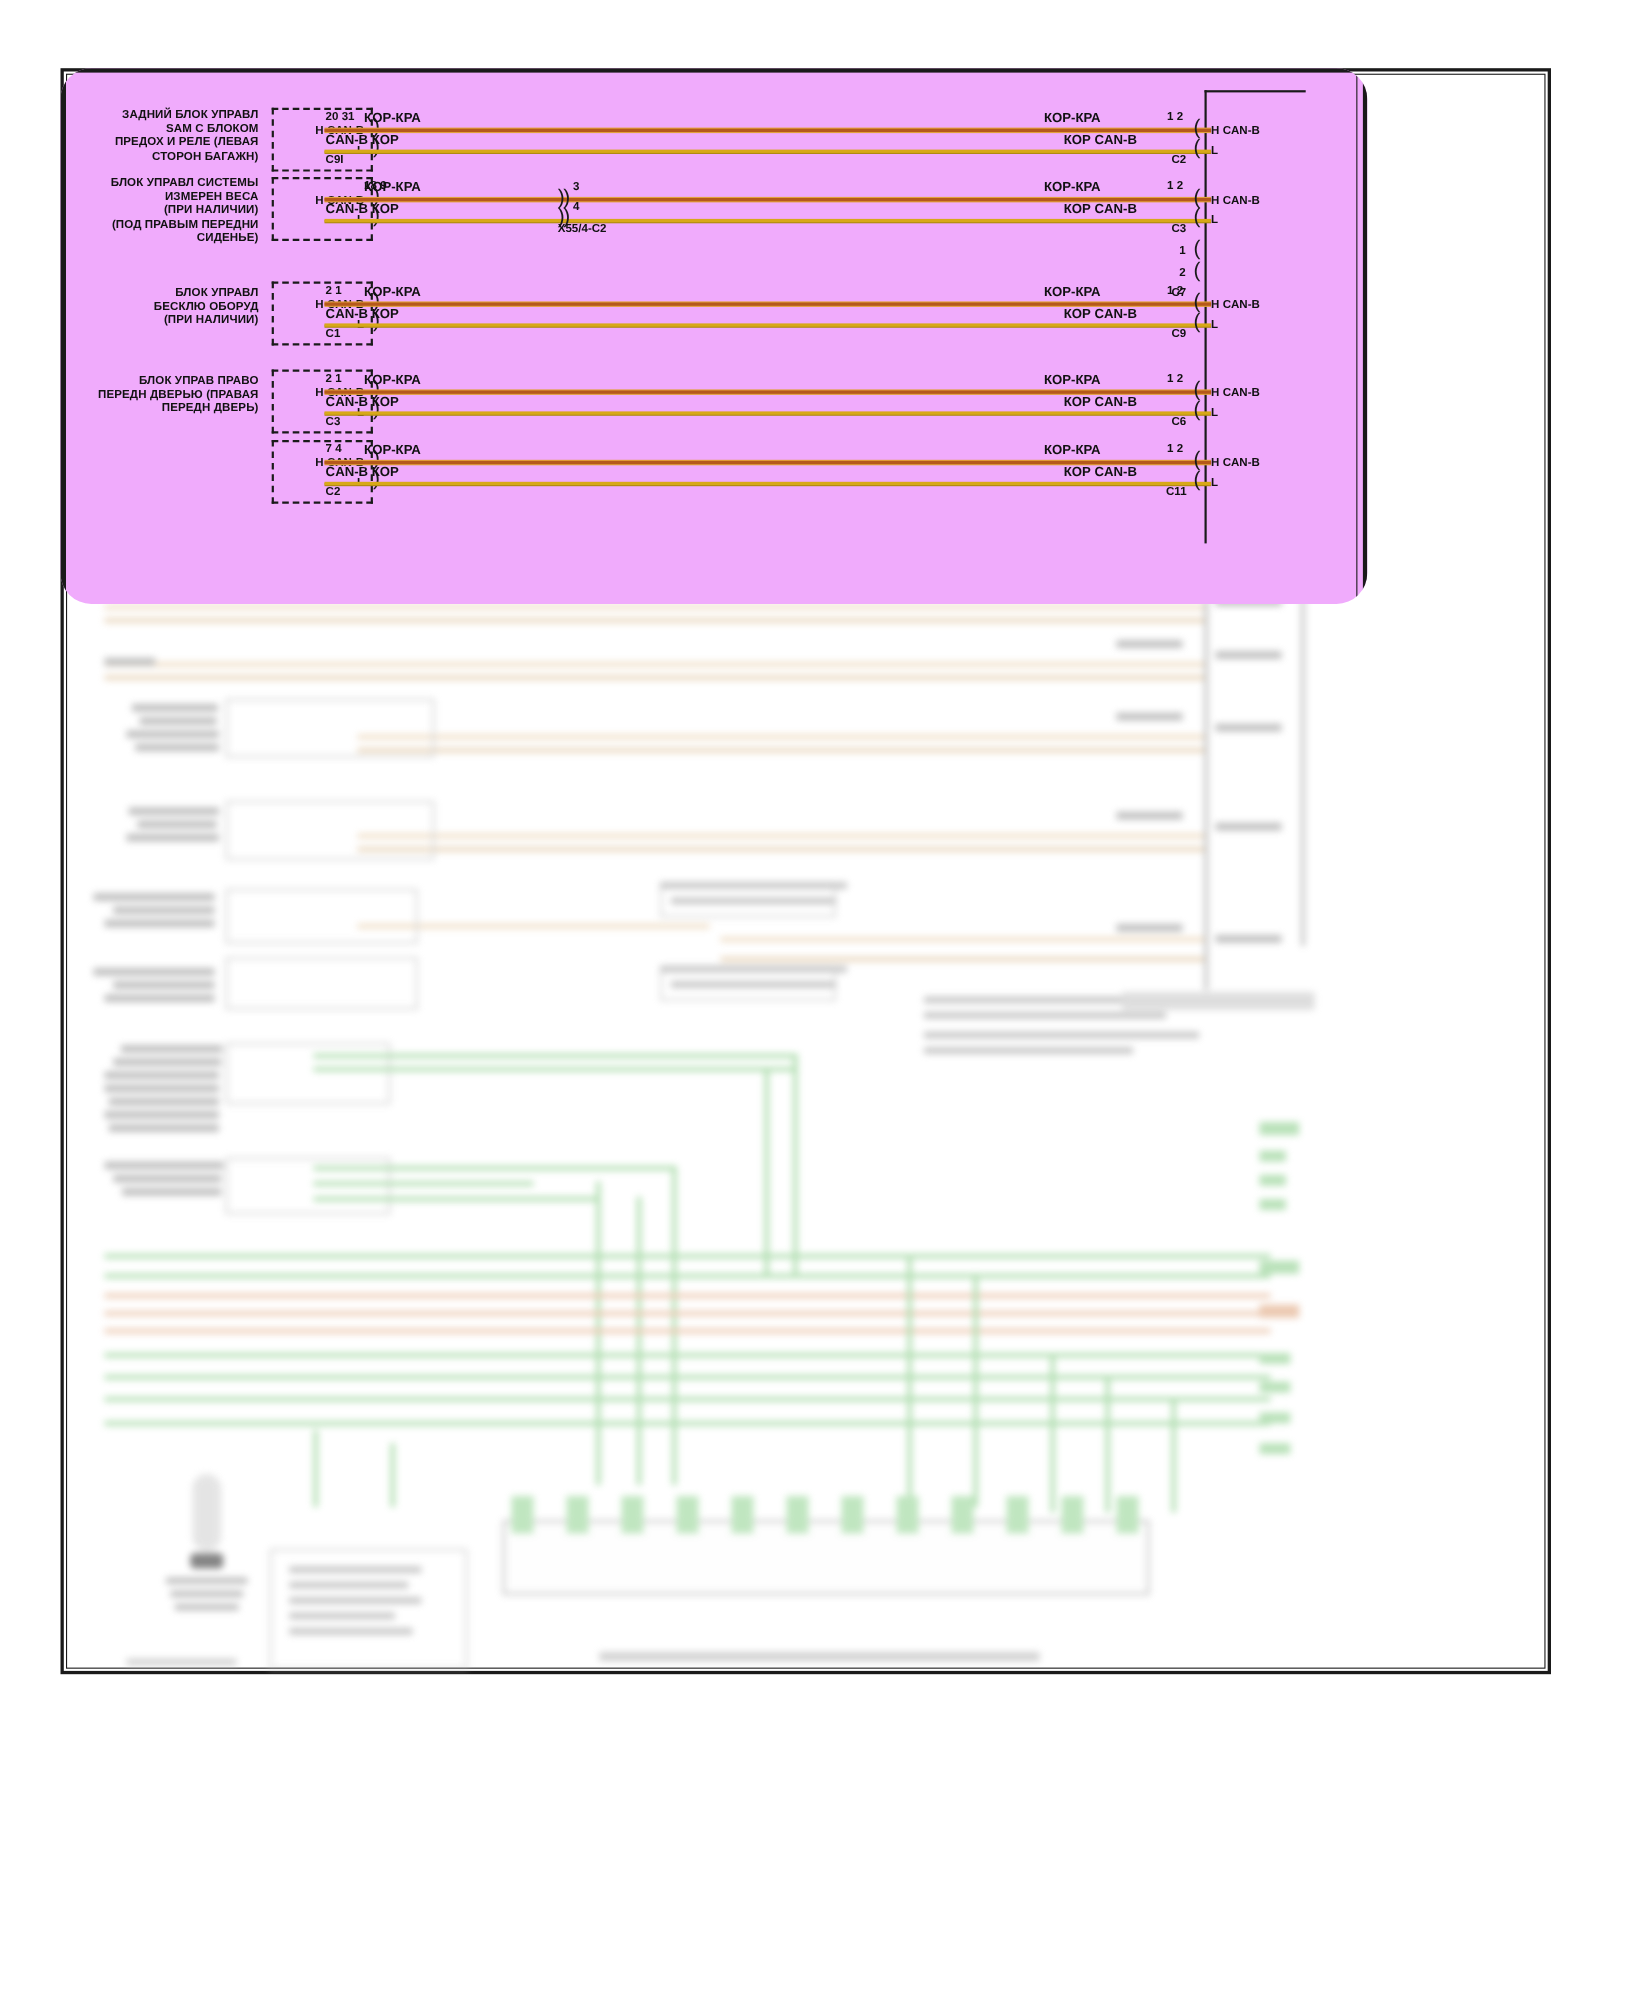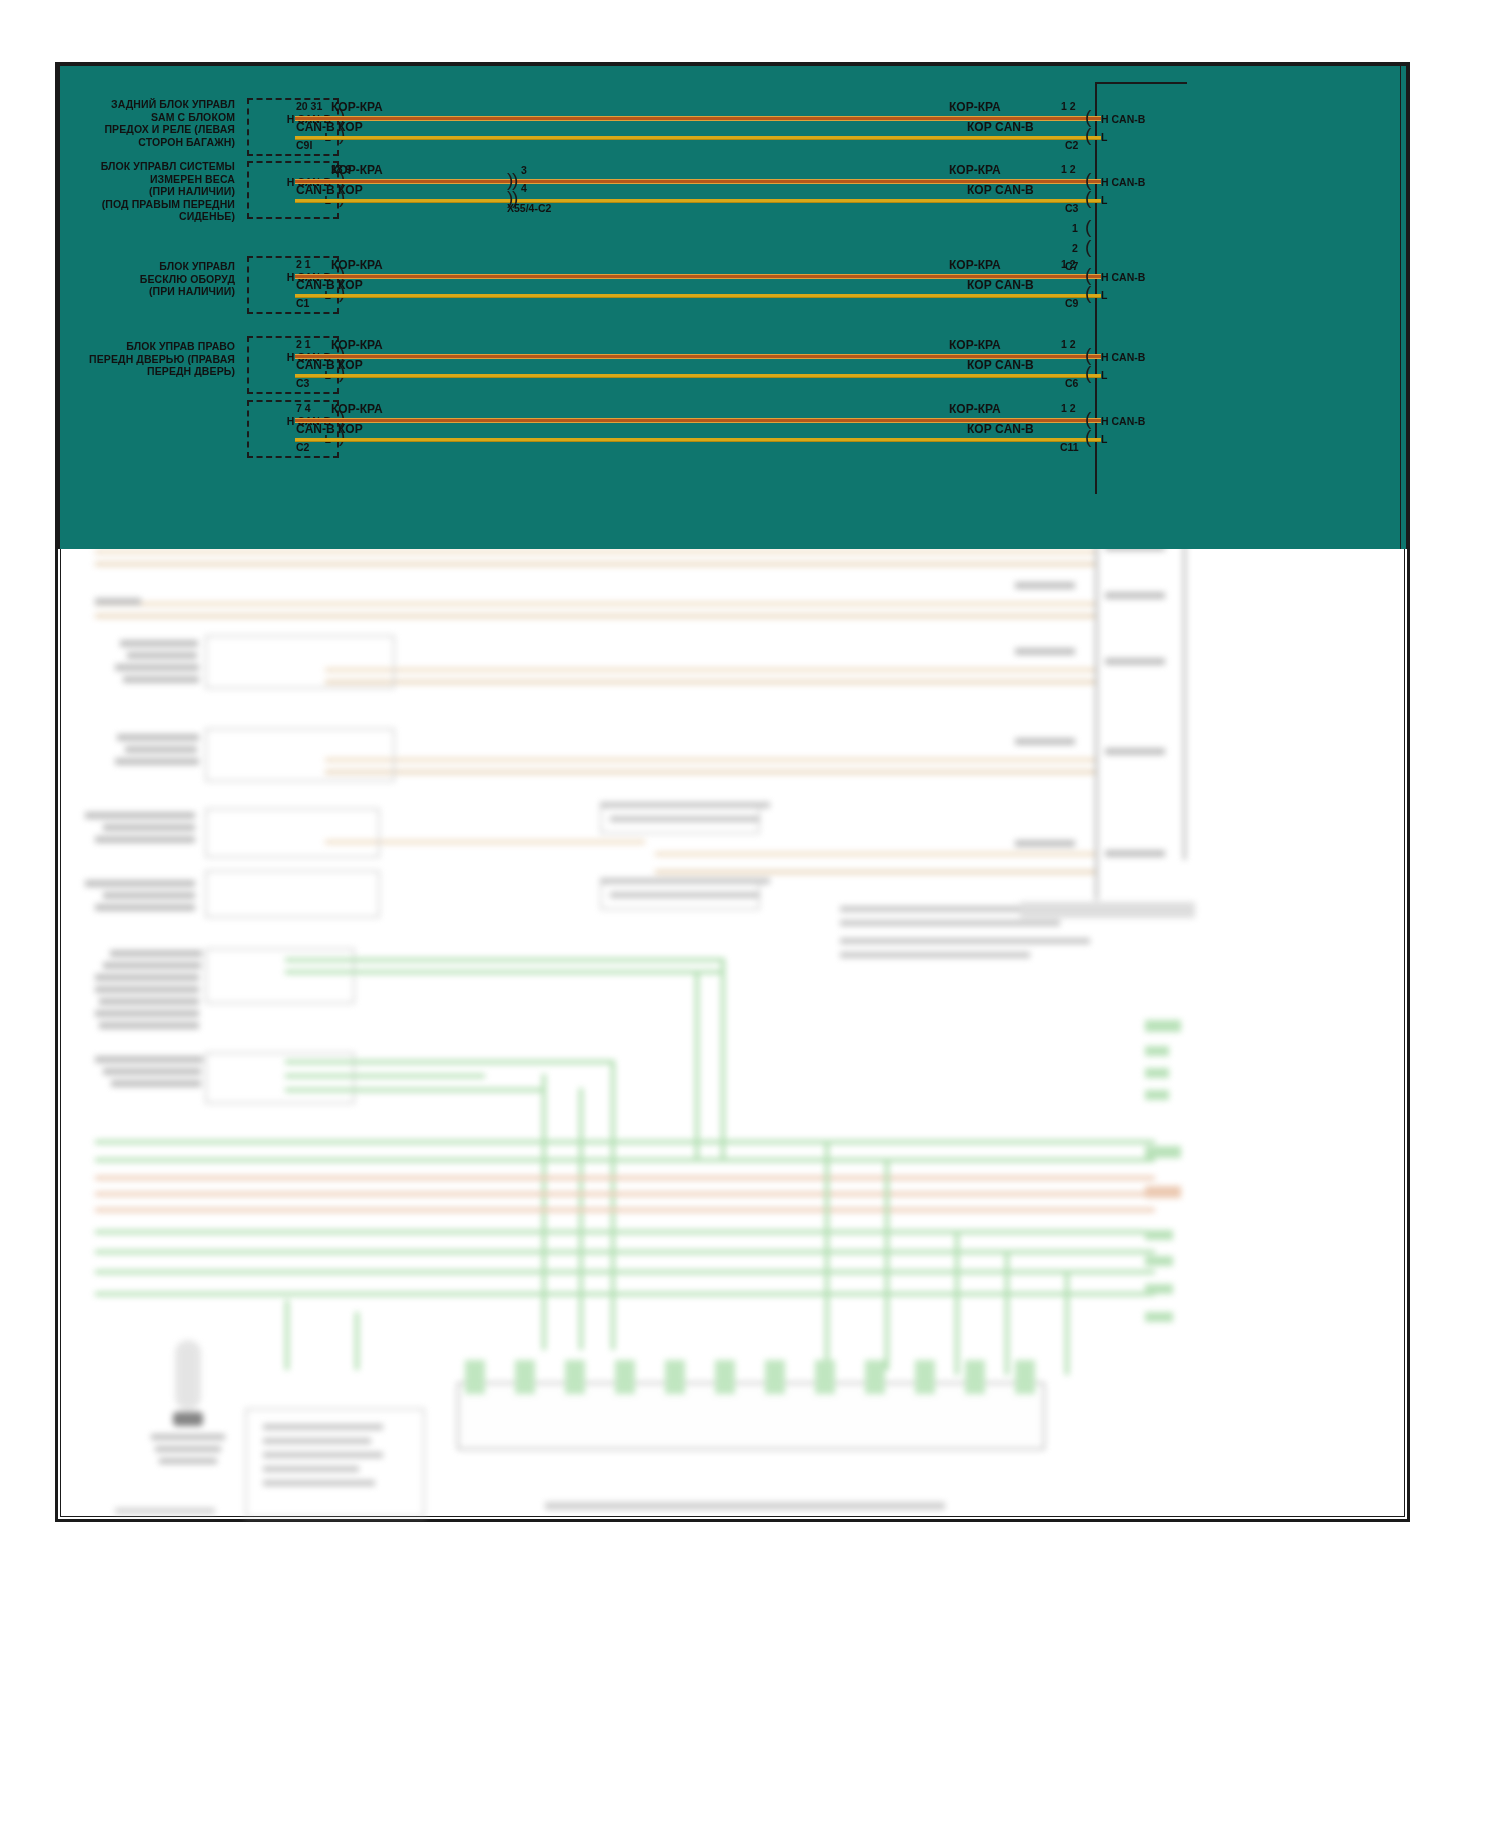--- a/index.html
+++ b/index.html
@@ -18,22 +18,22 @@
 
   
   .blur-layer{
     position:absolute;left:55px;top:540px;width:1355px;height:1250px;
     filter:blur(3.2px);opacity:.62;pointer-events:none;overflow:hidden;
   }
   .blur-layer .bb{position:absolute;box-sizing:border-box;}
 
   
   .top-sheet{
-    position:absolute;left:55px;top:62px;width:1355px;height:487px;
-    background:#0f766e;overflow:hidden;
+    position:absolute;left:55px;top:62px;width:1188px;height:487px;
+    background:#f0abfc;overflow:hidden;border-radius:28px;
   }
   .top-sheet .frame-l{position:absolute;left:0;top:0;width:5px;height:487px;background:#1a1a1a;}
   .top-sheet .frame-t{position:absolute;left:0;top:0;width:1355px;height:4px;background:#1a1a1a;}
   .top-sheet .frame-r{position:absolute;right:0;top:0;width:4px;height:487px;background:#1a1a1a;}
   .top-sheet .frame-r2{position:absolute;right:9px;top:4px;width:1px;height:483px;background:#1a1a1a;}
 
   
   .mod-box{
     position:absolute;border:2px dashed #1a1a1a;box-sizing:border-box;background:transparent;
   }

